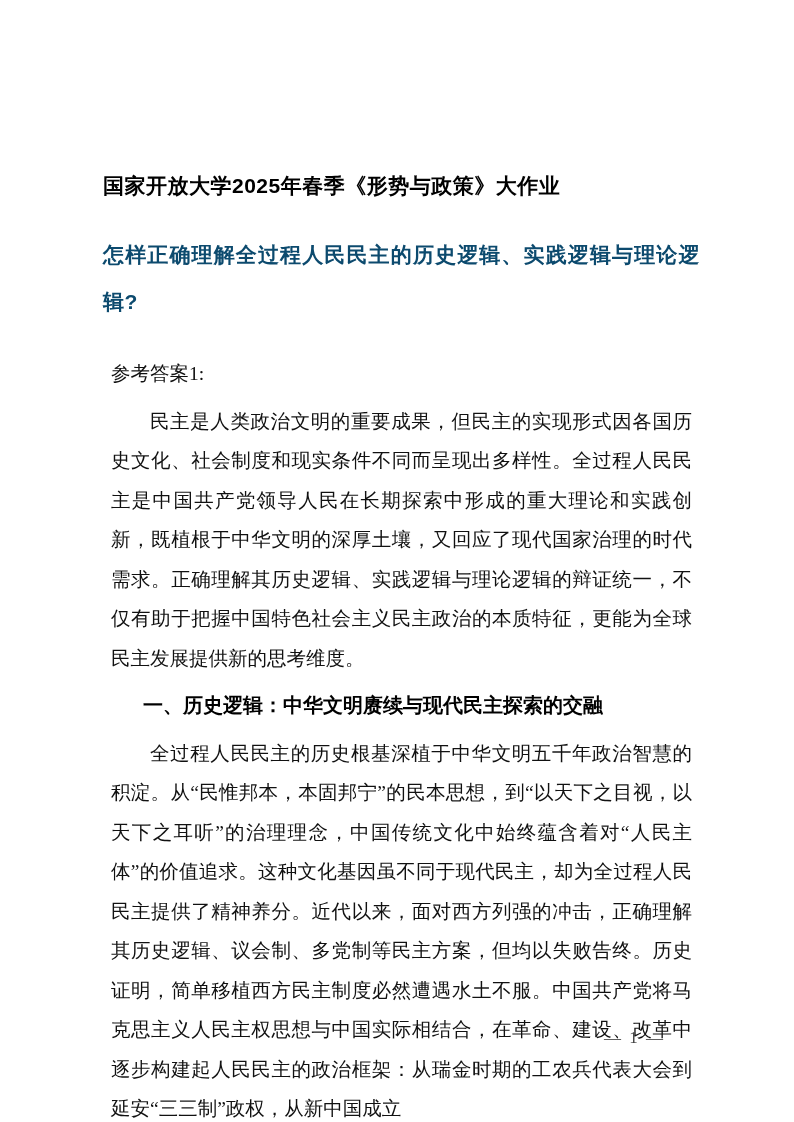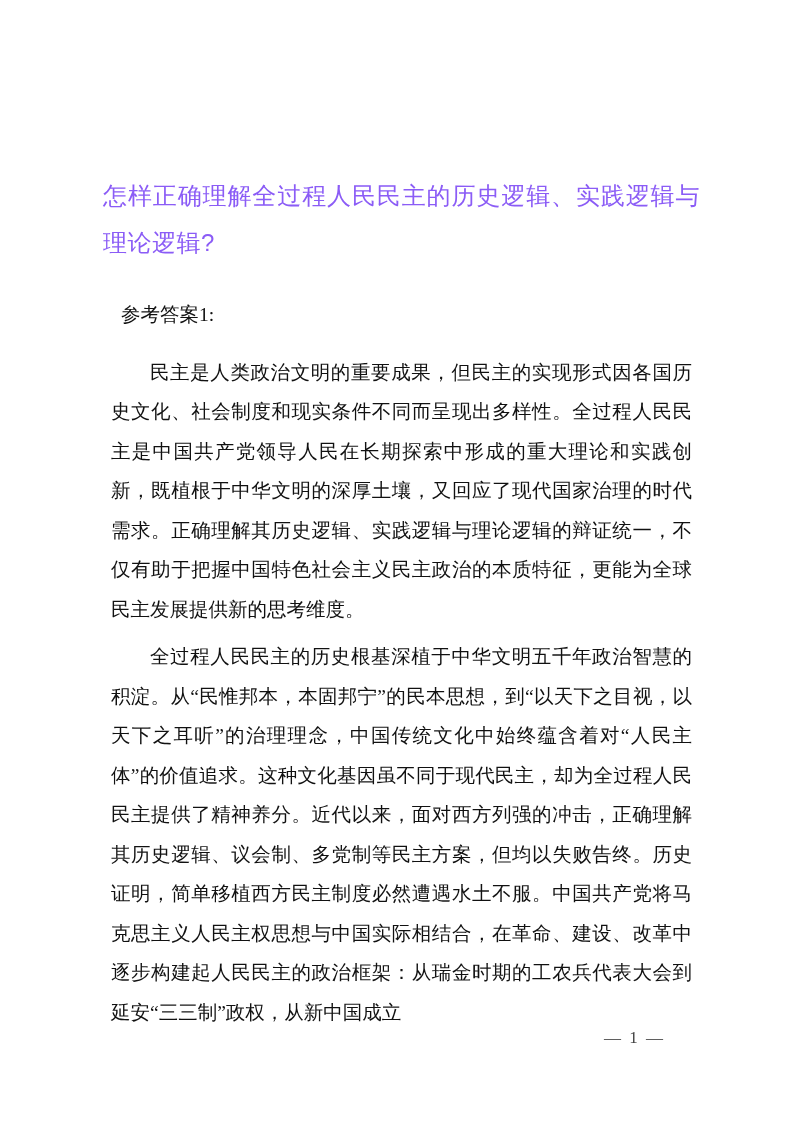--- a/index.html
+++ b/index.html
@@ -25,36 +25,36 @@
     font-family: "Liberation Sans", sans-serif;
     font-weight: bold;
     font-size: 21px;
     line-height: 28px;
     letter-spacing: 0.5px;
     margin: 0 0 31px 0;
     color: #000000;
   }
   .doc-question {
     font-family: "Liberation Sans", sans-serif;
-    font-weight: normal;
-    font-size: 24px;
+    font-weight: bold;
+    font-size: 21px;
     line-height: 47px;
     letter-spacing: 0.5px;
     margin: 0 0 29px 0;
-    color: #8b5cf6;
+    color: #0c4a6e;
     text-align: justify;
   }
   .body-text {
     font-family: "Liberation Serif", serif;
     font-size: 19.5px;
     line-height: 39.5px;
     color: #111111;
   }
   .answer-label {
-    margin: 18px;
+    margin: 8px;
     text-indent: 0;
   }
   .para {
     margin: 8px;
     text-indent: 2em;
     text-align: justify;
     text-justify: inter-ideograph;
   }
   .section-heading {
     font-family: "Liberation Sans", sans-serif;
@@ -74,27 +74,29 @@
     color: #444444;
     letter-spacing: 2px;
   }
 </style>
 </head>
 <body>
 
 <div class="page">
   <div class="content">
 
+    <h1 class="doc-title">国家开放大学2025年春季《形势与政策》大作业</h1>
 
     <h2 class="doc-question">怎样正确理解全过程人民民主的历史逻辑、实践逻辑与理论逻辑?</h2>
 
     <div class="body-text">
       <p class="answer-label">参考答案1:</p>
 
       <p class="para">民主是人类政治文明的重要成果，但民主的实现形式因各国历史文化、社会制度和现实条件不同而呈现出多样性。全过程人民民主是中国共产党领导人民在长期探索中形成的重大理论和实践创新，既植根于中华文明的深厚土壤，又回应了现代国家治理的时代需求。正确理解其历史逻辑、实践逻辑与理论逻辑的辩证统一，不仅有助于把握中国特色社会主义民主政治的本质特征，更能为全球民主发展提供新的思考维度。</p>
 
+      <h3 class="section-heading">一、历史逻辑：中华文明赓续与现代民主探索的交融</h3>
 
       <p class="para">全过程人民民主的历史根基深植于中华文明五千年政治智慧的积淀。从“民惟邦本，本固邦宁”的民本思想，到“以天下之目视，以天下之耳听”的治理理念，中国传统文化中始终蕴含着对“人民主体”的价值追求。这种文化基因虽不同于现代民主，却为全过程人民民主提供了精神养分。近代以来，面对西方列强的冲击，正确理解其历史逻辑、议会制、多党制等民主方案，但均以失败告终。历史证明，简单移植西方民主制度必然遭遇水土不服。中国共产党将马克思主义人民主权思想与中国实际相结合，在革命、建设、改革中逐步构建起人民民主的政治框架：从瑞金时期的工农兵代表大会到延安“三三制”政权，从新中国成立</p>
     </div>
   </div>
 
   <div class="page-number">— 1 —</div>
 </div>
 
 </body></html>

